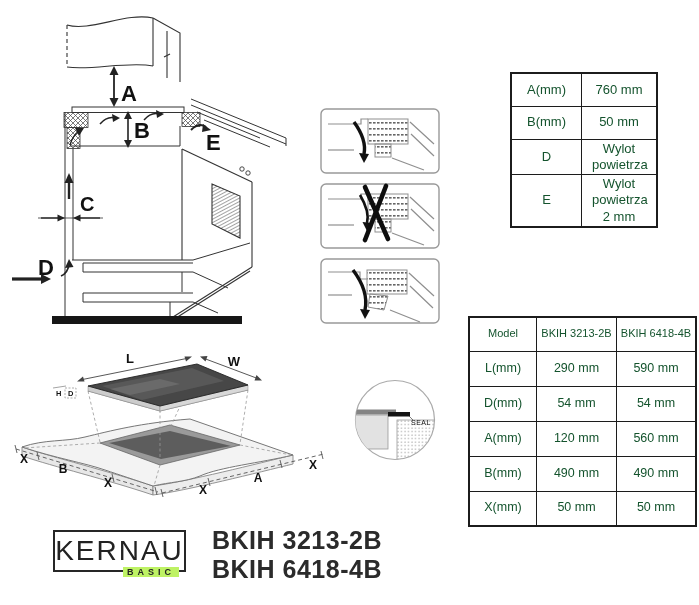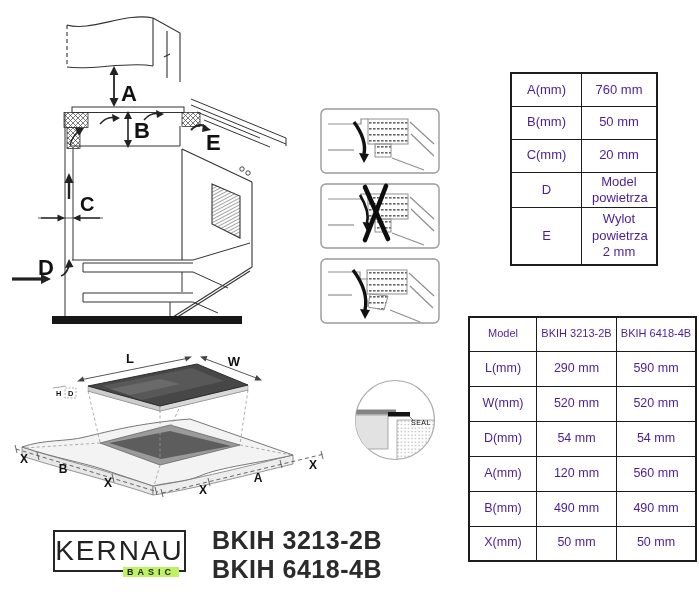--- a/index.html
+++ b/index.html
@@ -6,21 +6,21 @@
   .stage{position:relative;width:699px;height:605px;background:#fff;overflow:hidden;
          font-family:"Liberation Sans",sans-serif;color:#111;}
   .abs{position:absolute;}
   svg{display:block;font-family:"Liberation Sans",sans-serif;}
   svg text{fill:#111;}
 
   
   table.t{border-collapse:collapse;position:absolute;table-layout:fixed;background:#fff;
           border:2px solid #1c1c1c;}
   table.t td{border:1.5px solid #1c1c1c;text-align:center;vertical-align:middle;
-             padding:1px 3px;line-height:1.25;color:#4c1d95;}
+             padding:1px 3px;line-height:1.25;color:#14532d;}
   .t1{left:510px;top:72px;width:148px;font-size:13px;}
   .t1 td.c1{width:63px;}
   .t1 td.c2{padding:1px 10px;}
   .t1 tr{height:33px;}
   .t1 tr:nth-child(4){height:35px;}
   .t1 tr:nth-child(5){height:57px;}
   .t2{left:468px;top:316px;width:229px;font-size:12.5px;}
   .t2 tr{height:35px;}
   .t2 tr.hd{height:34px;font-size:11px;}
   .t2 td.m{width:60px;}
@@ -319,50 +319,41 @@
     <tbody>
         <tr>
       <td class="c1">A(mm)</td>
       <td class="c2">760 mm</td>
         </tr>
     <tr>
       <td class="c1">B(mm)</td>
       <td class="c2">50 mm</td>
         </tr>
     <tr>
-      <td class="c1">C(mm)</td>
-      <td class="c2">20 mm</td>
-        </tr>
-    <tr>
       <td class="c1">D</td>
-      <td class="c2">Model powietrza</td>
+      <td class="c2">Wylot powietrza</td>
         </tr>
     <tr>
       <td class="c1">E</td>
       <td class="c2">Wylot powietrza 2 mm</td>
         </tr>
   </tbody>
     </table>
 
   <table class="t t2">
     <tbody>
         <tr class="hd">
       <td class="m">Model</td>
       <td class="v1">BKIH 3213-2B</td>
       <td>BKIH 6418-4B</td>
         </tr>
     <tr>
       <td class="m">L(mm)</td>
       <td class="v1">290 mm</td>
       <td>590 mm</td>
-        </tr>
-    <tr>
-      <td class="m">W(mm)</td>
-      <td class="v1">520 mm</td>
-      <td>520 mm</td>
         </tr>
     <tr>
       <td class="m">D(mm)</td>
       <td class="v1">54 mm</td>
       <td>54 mm</td>
         </tr>
     <tr>
       <td class="m">A(mm)</td>
       <td class="v1">120 mm</td>
       <td>560 mm</td>

